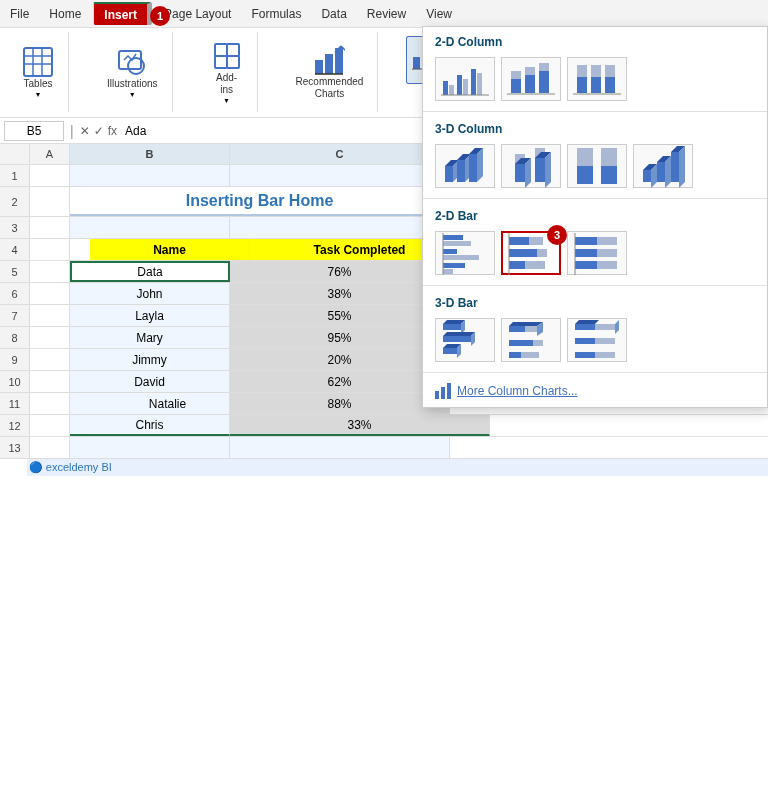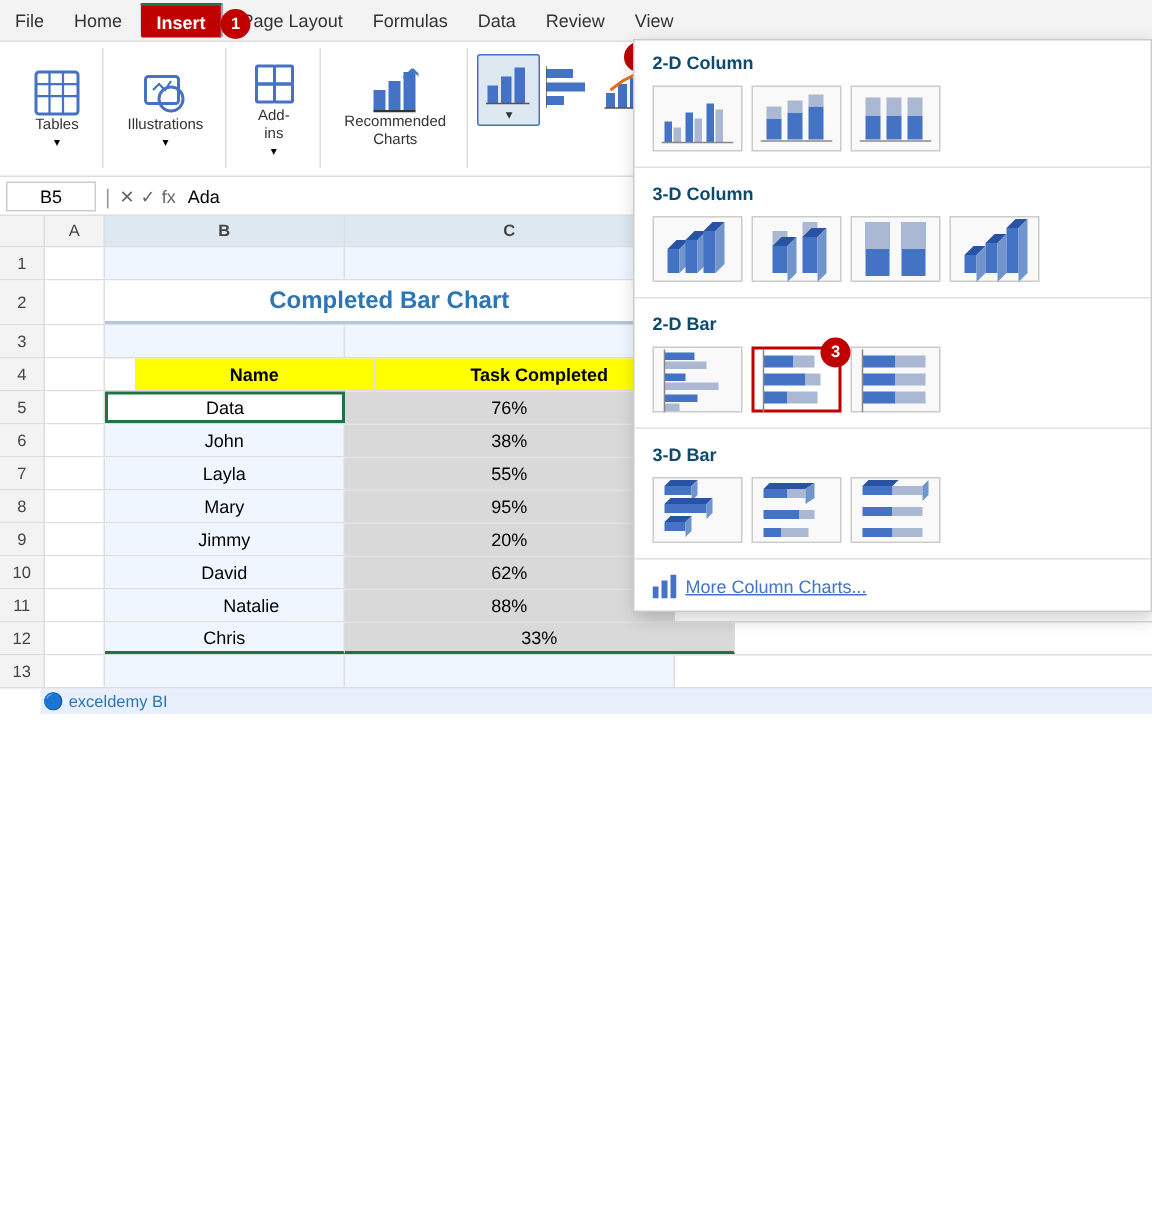--- a/index.html
+++ b/index.html
@@ -21,39 +21,39 @@
       height: 100%;
       display: flex;
       align-items: center;
     }
     .menu-item.active {
       background: #fff;
       border-top: 2px solid #217346;
       color: #217346;
       font-weight: 600;
       border-left: 1px solid #ddd;
-      border-right: 2px solid #a3a3a3;
+      border-right: 5px solid #a3a3a3;
     }
     .menu-item.highlighted {
       background: #c00000;
       color: #fff;
       border-radius: 2px;
       margin: 2px 2px;
       height: calc(100% - 4px);
     }
 
     
     .ribbon {
       background: #fff;
       border-bottom: 1px solid #ddd;
       padding: 4px 8px;
       height: 90px;
       display: flex;
       align-items: flex-start;
-      gap: 2px;
+      gap: 24px;
       position: relative;
     }
     .ribbon-group {
       display: flex;
       flex-direction: column;
       align-items: center;
       border-right: 1px solid #ddd;
       padding: 4px 8px;
       height: 80px;
       justify-content: space-between;
@@ -464,21 +464,21 @@
     <div class="row">
       <div class="row-num">1</div>
       <div class="cell" style="width:40px;"></div>
       <div class="cell selected-col" style="width:160px;"></div>
       <div class="cell selected-col" style="width:220px;"></div>
     </div>
 
     <div class="row" style="height:30px;">
       <div class="row-num">2</div>
       <div class="cell" style="width:40px;"></div>
-      <div class="cell title-row selected-col" style="width:380px; justify-content:center; font-size:16px; color:#2e75b6; font-weight:bold; border-bottom: 2px solid #b0c8e0;">Completed Bar Chart</div>
+      <div class="cell title-row selected-col" style="width:380px; justify-content:center; font-size:16px; color:#2e75b6; font-weight:bold; border-bottom: 2px solid #b0c8e0;">Inserting Bar Home</div>
     </div>
 
     <div class="row">
       <div class="row-num">3</div>
       <div class="cell" style="width:40px;"></div>
       <div class="cell selected-col" style="width:160px;"></div>
       <div class="cell selected-col" style="width:220px;"></div>
     </div>
 
     <div class="row">

